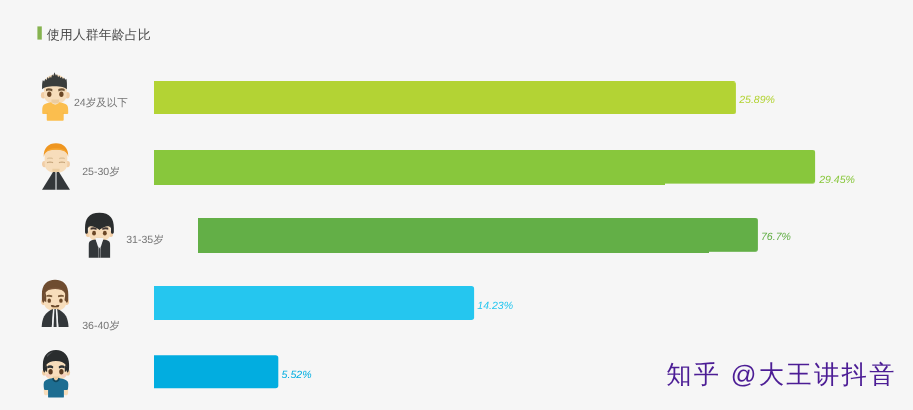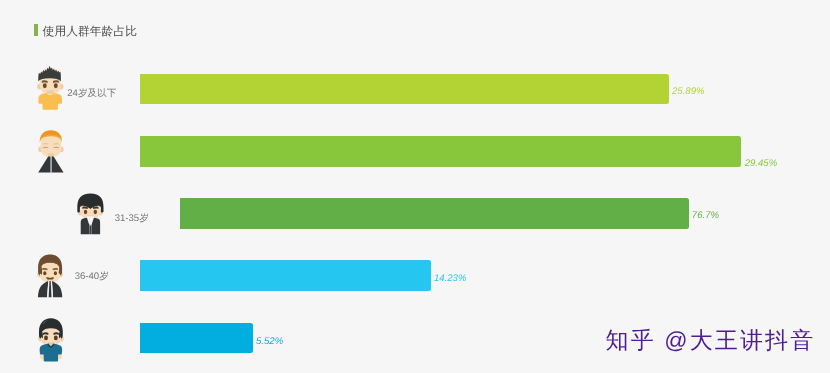--- a/index.html
+++ b/index.html
@@ -83,20 +83,21 @@
               <path d="M4.7 17.3 C6.2 16.6 8.9 16.6 10.3 17.3 L10.2 18.3 C8.8 17.8 6.2 17.8 4.8 18.3 Z" fill="#c7a67c"></path>
               <path d="M15.5 17.3 C17.0 16.6 19.6 16.6 21.1 17.3 L21.0 18.3 C19.6 17.8 17.0 17.8 15.6 18.3 Z" fill="#c7a67c"></path>
               <path d="M9.6 25.2 C10.8 27.8 15.0 27.8 16.2 25.2 L16.2 23.4 L9.6 23.4 Z" fill="#eccda1"></path>
               <path d="M10.2 26.4 L12.3 26.4 L12.3 42.4 L0.2 42.4 Z" fill="#33373a"></path>
               <path d="M15.6 26.4 L13.5 26.4 L13.5 42.4 L25.6 42.4 Z" fill="#33373a"></path>
               <path d="M12.1 26.6 L13.7 26.6 L13.7 42.4 L12.1 42.4 Z" fill="#eef0f2"></path>
               <path d="M12.5 26.8 L13.3 26.8 L13.3 42.4 L12.5 42.4 Z" fill="#35393c"></path>
             </g>
           </svg>
         </span>
+        <span class="cat-label" style="top: 24.3px;">25-30岁</span>
         <span class="bar" style="top: 9px; width: 601.4px; background: rgb(136, 199, 60);"></span>
         <span class="bar-value" style="left: 744.7px; top: 21.2px; color: rgb(136, 199, 60); margin-top: 10px;">29.45%</span>
       </div>
       <div class="row" style="top: 189.2px; margin-left: 40px;">
         <span class="avatar" style="top: 3.6px; left: 37.1px; width: 26.8px; height: 41.6px;">
           <svg viewBox="0 0 26.8 41.6" xmlns="http://www.w3.org/2000/svg">
             <g>
               <ellipse cx="3.0" cy="19.8" rx="2.0" ry="2.6" fill="#f1cda5"></ellipse>
               <ellipse cx="23.8" cy="19.8" rx="2.0" ry="2.6" fill="#f1cda5"></ellipse>
               <path d="M3.4 11.4 C3.4 5.6 7.6 2.0 13.4 2.0 C19.2 2.0 23.4 5.6 23.4 11.4 L23.4 18.8 C23.4 23.8 19.2 26.4 13.4 26.4 C7.6 26.4 3.4 23.8 3.4 18.8 Z" fill="#f7ddbb"></path>
@@ -135,21 +136,21 @@
               <ellipse cx="18.4" cy="19.3" rx="1.6" ry="2.0" fill="#6b4726"></ellipse>
               <path d="M9.2 23.6 C10.3 22.8 11.9 23.3 13.1 24.1 C14.3 23.3 15.9 22.8 17.0 23.6 C16.6 25.6 15.0 26.4 13.1 26.4 C11.2 26.4 9.6 25.6 9.2 23.6 Z" fill="#6b4a2c"></path>
               <path d="M9.8 26.8 C10.9 29.2 15.3 29.2 16.4 26.8 L16.4 25.4 L9.8 25.4 Z" fill="#eccda1"></path>
               <path d="M11.2 27.0 C8.4 28.0 4.9 30.4 3.1 33.6 C1.8 36.0 1.1 39.6 0.9 43.2 L10.1 43.2 Z" fill="#33373a"></path>
               <path d="M15.0 27.0 C17.8 28.0 21.3 30.4 23.1 33.6 C24.4 36.0 25.1 39.6 25.3 43.2 L16.1 43.2 Z" fill="#33373a"></path>
               <path d="M11.4 26.8 L14.8 26.8 L16.1 43.2 L10.1 43.2 Z" fill="#f1f2f4"></path>
               <path d="M12.5 26.9 L13.7 26.9 L14.5 43.2 L11.7 43.2 Z" fill="#33373a"></path>
             </g>
           </svg>
         </span>
-        <span class="cat-label" style="top: 20px;">36-40岁</span>
+        <span class="cat-label" style="top: 40px;">36-40岁</span>
         <span class="bar" style="top: 9px; width: 290.6px; background: rgb(37, 198, 239);"></span>
         <span class="bar-value" style="left: 433.9px; top: 22.1px; color: rgb(37, 198, 239);">14.23%</span>
       </div>
       <div class="row" style="top: 313.6px;">
         <span class="avatar" style="top: 4px; left: 37.7px; width: 25.9px; height: 43.5px;">
           <svg viewBox="0 0 25.9 43.5" xmlns="http://www.w3.org/2000/svg">
             <g>
               <ellipse cx="2.3" cy="20.6" rx="2.1" ry="2.8" fill="#f1cda5"></ellipse>
               <ellipse cx="23.6" cy="20.6" rx="2.1" ry="2.8" fill="#f1cda5"></ellipse>
               <path d="M2.7 12.0 C2.7 6.0 6.9 2.2 12.9 2.2 C18.9 2.2 23.1 6.0 23.1 12.0 L23.1 19.8 C23.1 25.2 18.9 28.2 12.9 28.2 C6.9 28.2 2.7 25.2 2.7 19.8 Z" fill="#f7ddbb"></path>

